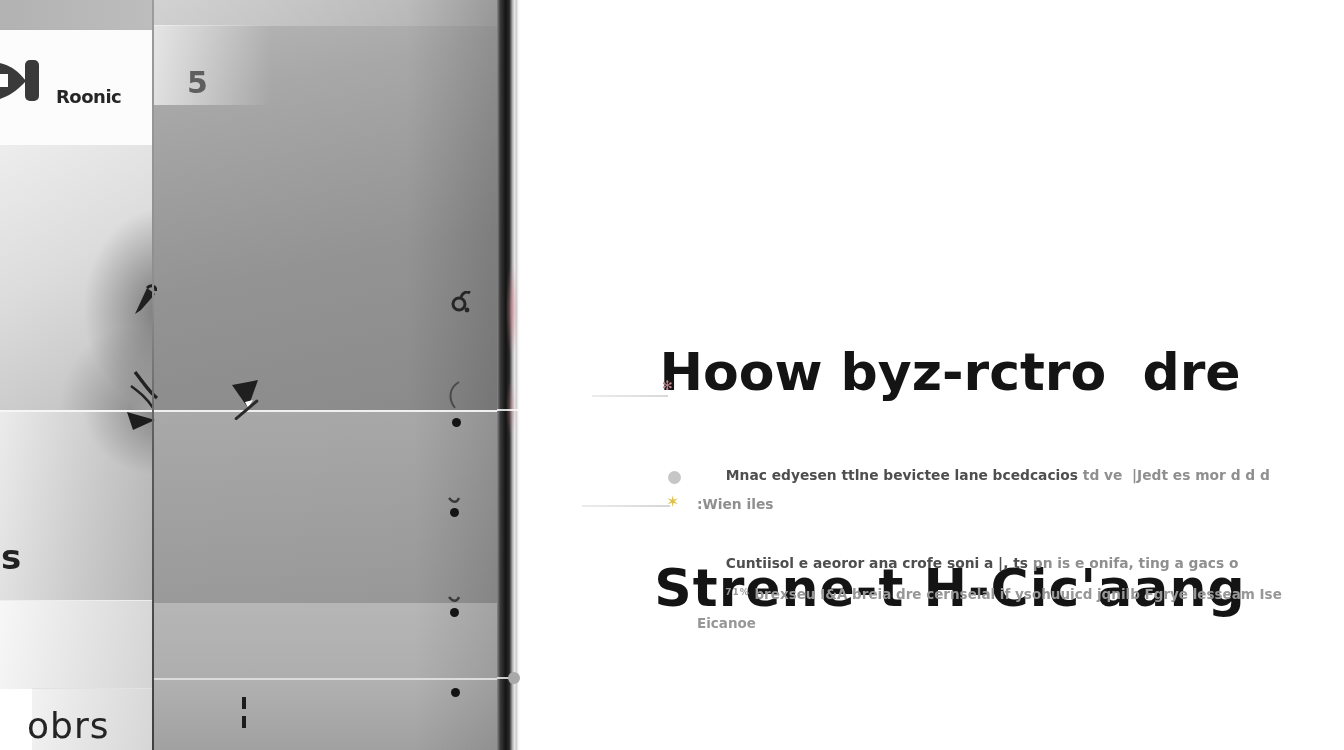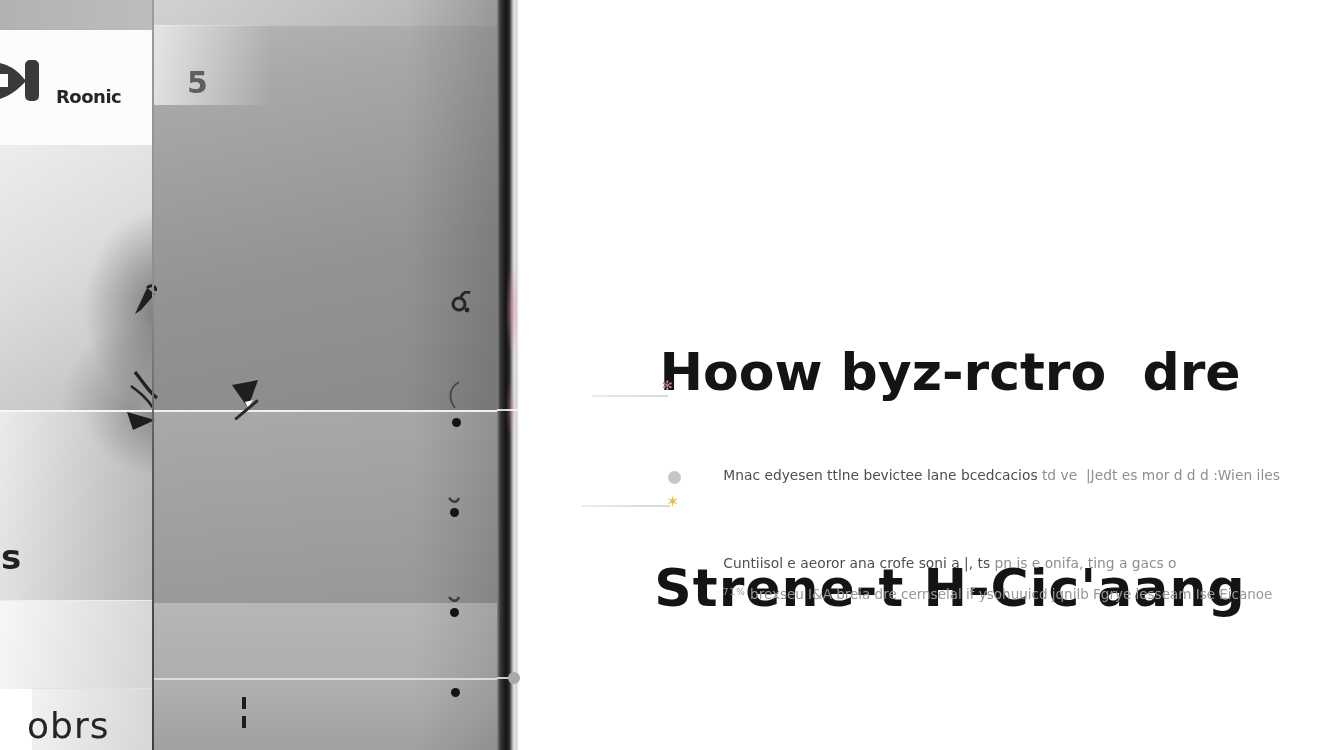--- a/index.html
+++ b/index.html
@@ -81,21 +81,21 @@
   .edge-line2{left:497px;top:677px;width:23px;height:2px;background:rgba(235,235,235,.85);}
   .edge-bump{left:508px;top:672px;width:12px;height:12px;border-radius:50%;background:#a9a9a9;}
 
   
   .content{left:520px;top:0;width:824px;height:542px;background:#ffffff;}
   .slide-title{left:120px;top:192px;width:620px;text-align:center;
     font-size:52px;line-height:72px;font-weight:bold;color:#141414;
     white-space:pre-wrap;letter-spacing:0;}
   .title-l2{letter-spacing:1px;}
 
-  .bullet-text{font-size:13.8px;line-height:29.5px;white-space:pre-wrap;}
+  .bullet-text{font-size:13.8px;line-height:29.5px;white-space:pre-wrap;font-weight:bold;}
   .seg-dark{color:#4e4e4e;}
   .seg-mid{color:#8f8f8f;}
   .b1-text{left:177px;top:372px;width:620px;}
   .b2-text{left:177px;top:460px;width:620px;}
   .b3-text{left:177px;top:489px;width:630px;color:#979797;font-size:13.5px;}
   .b3-prefix{font-size:9px;vertical-align:4px;color:#9a9a9a;letter-spacing:1px;}
 
   .marker-line1{left:72px;top:395px;width:76px;height:2px;
     background:linear-gradient(90deg,#ececec,#d8d8d8);}
   .marker-glyph-pink{left:142px;top:378px;font-size:13px;color:#c4848e;}

